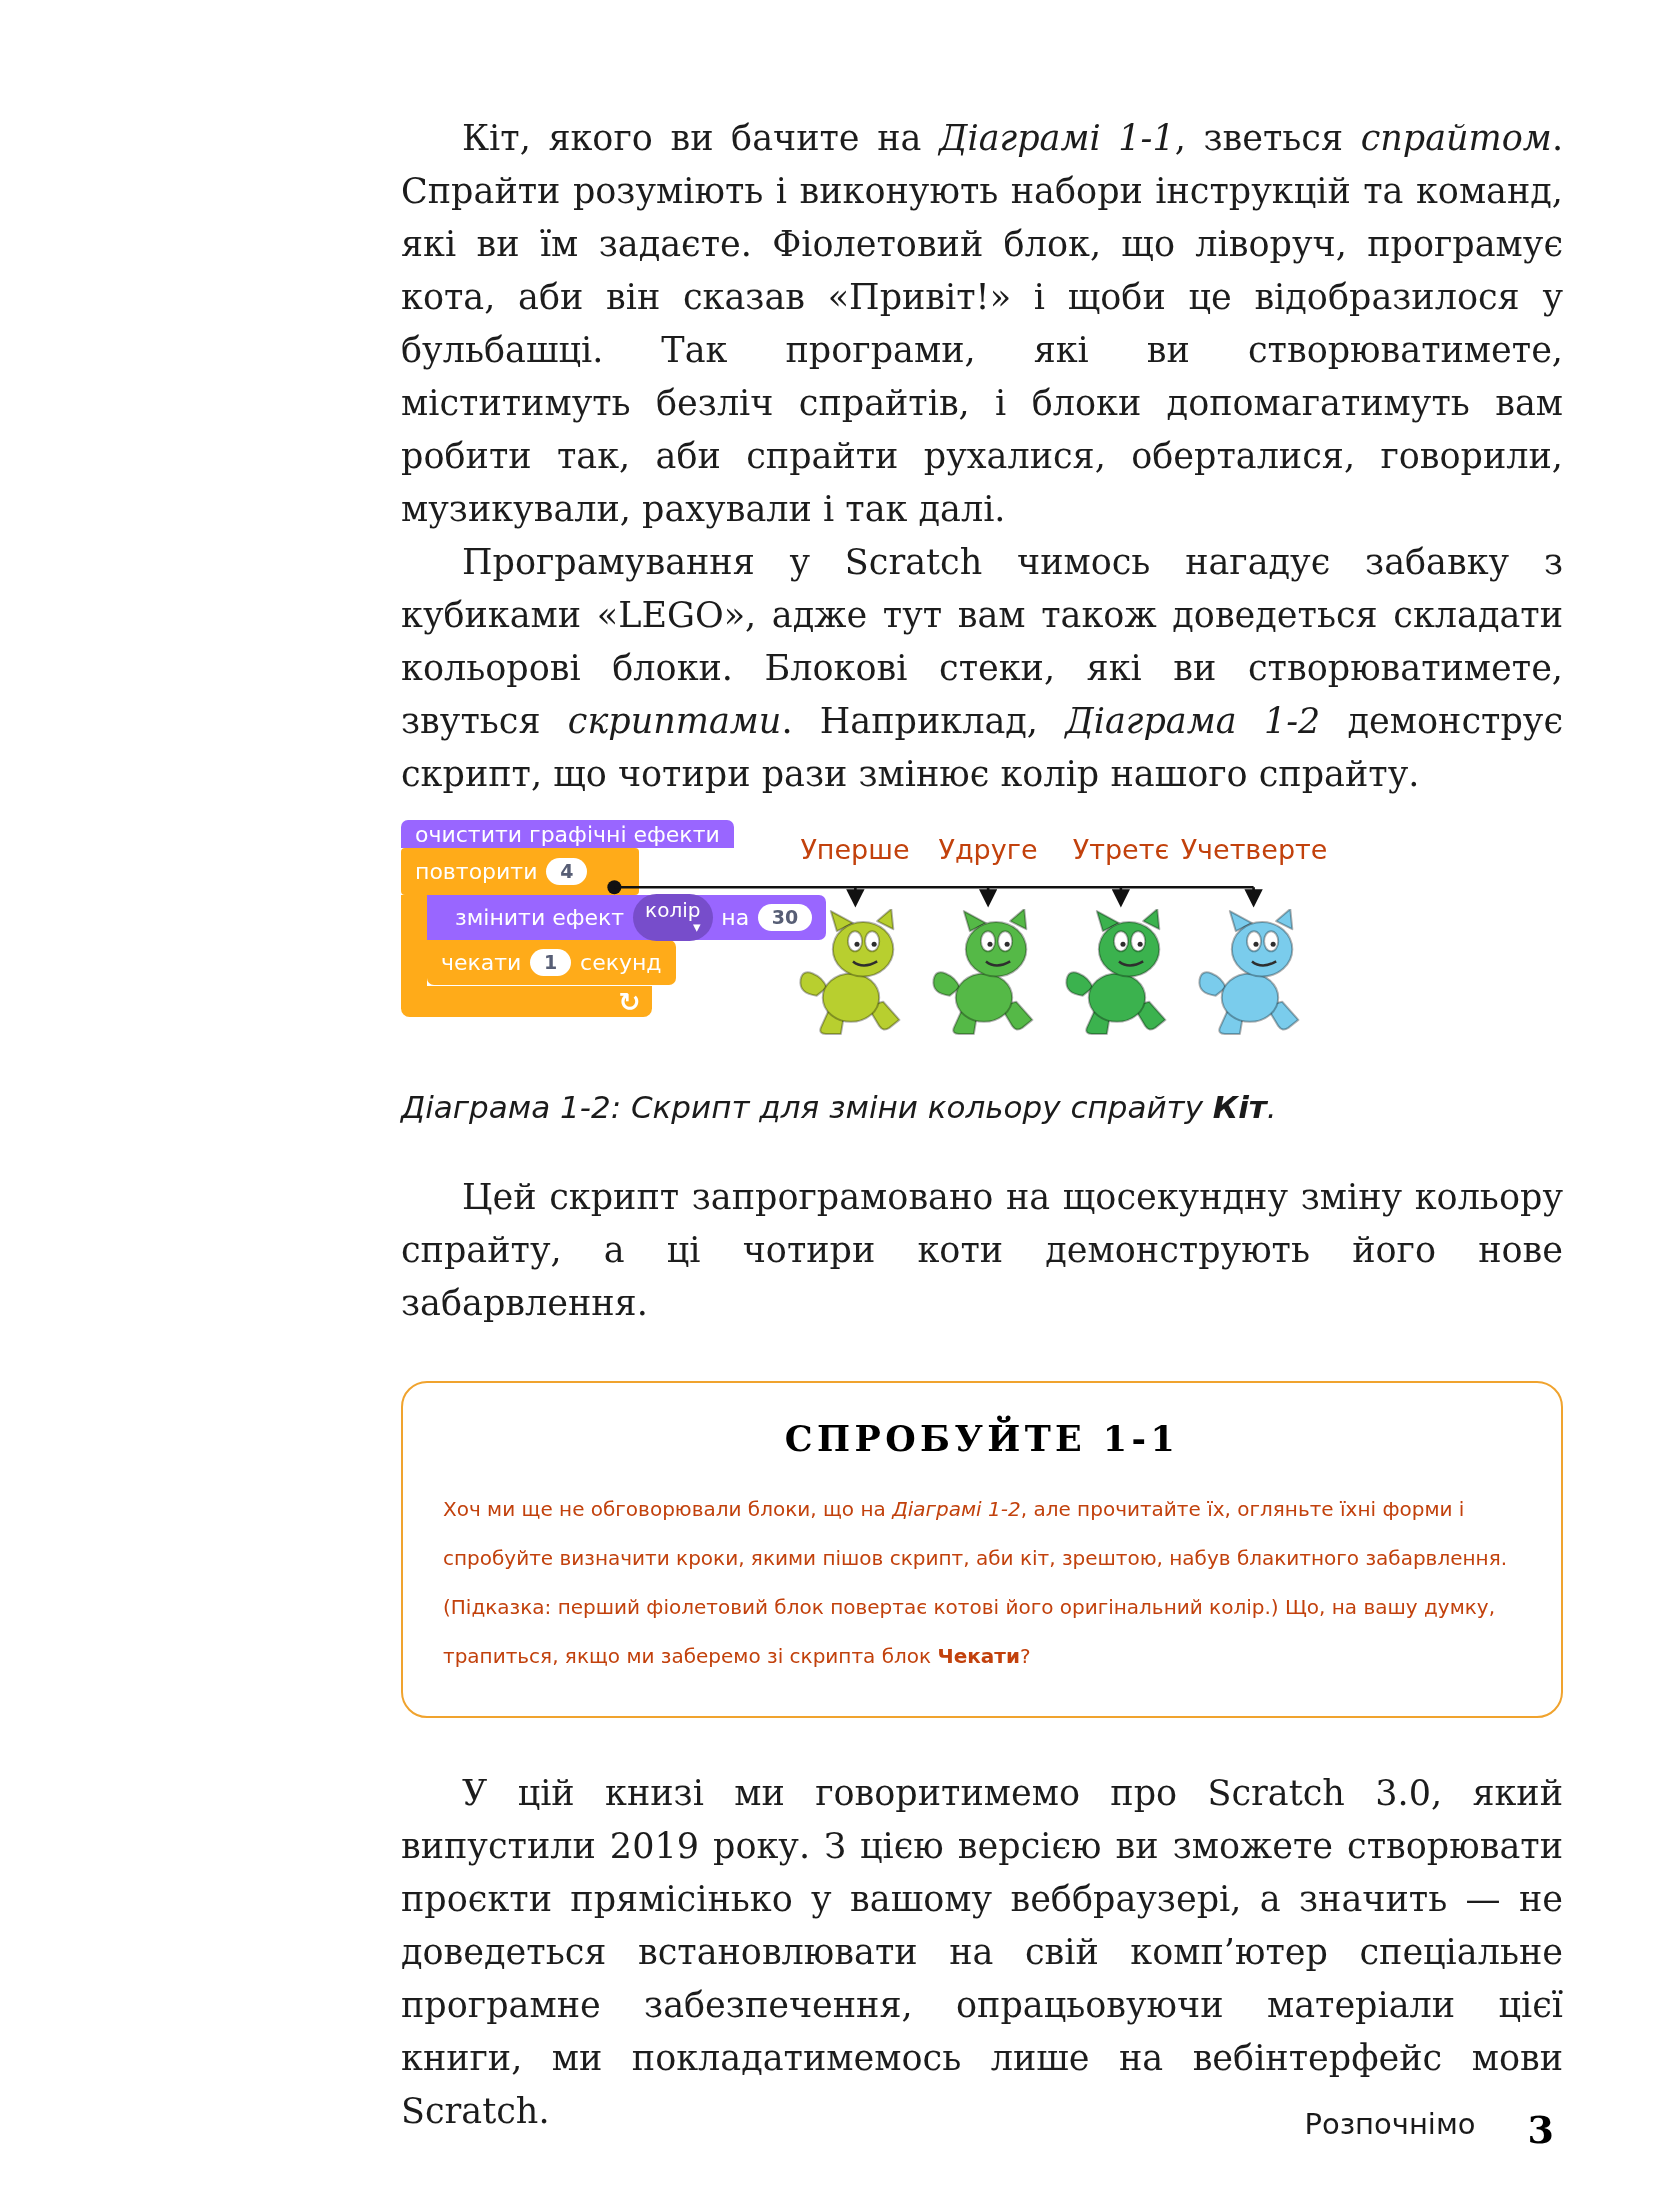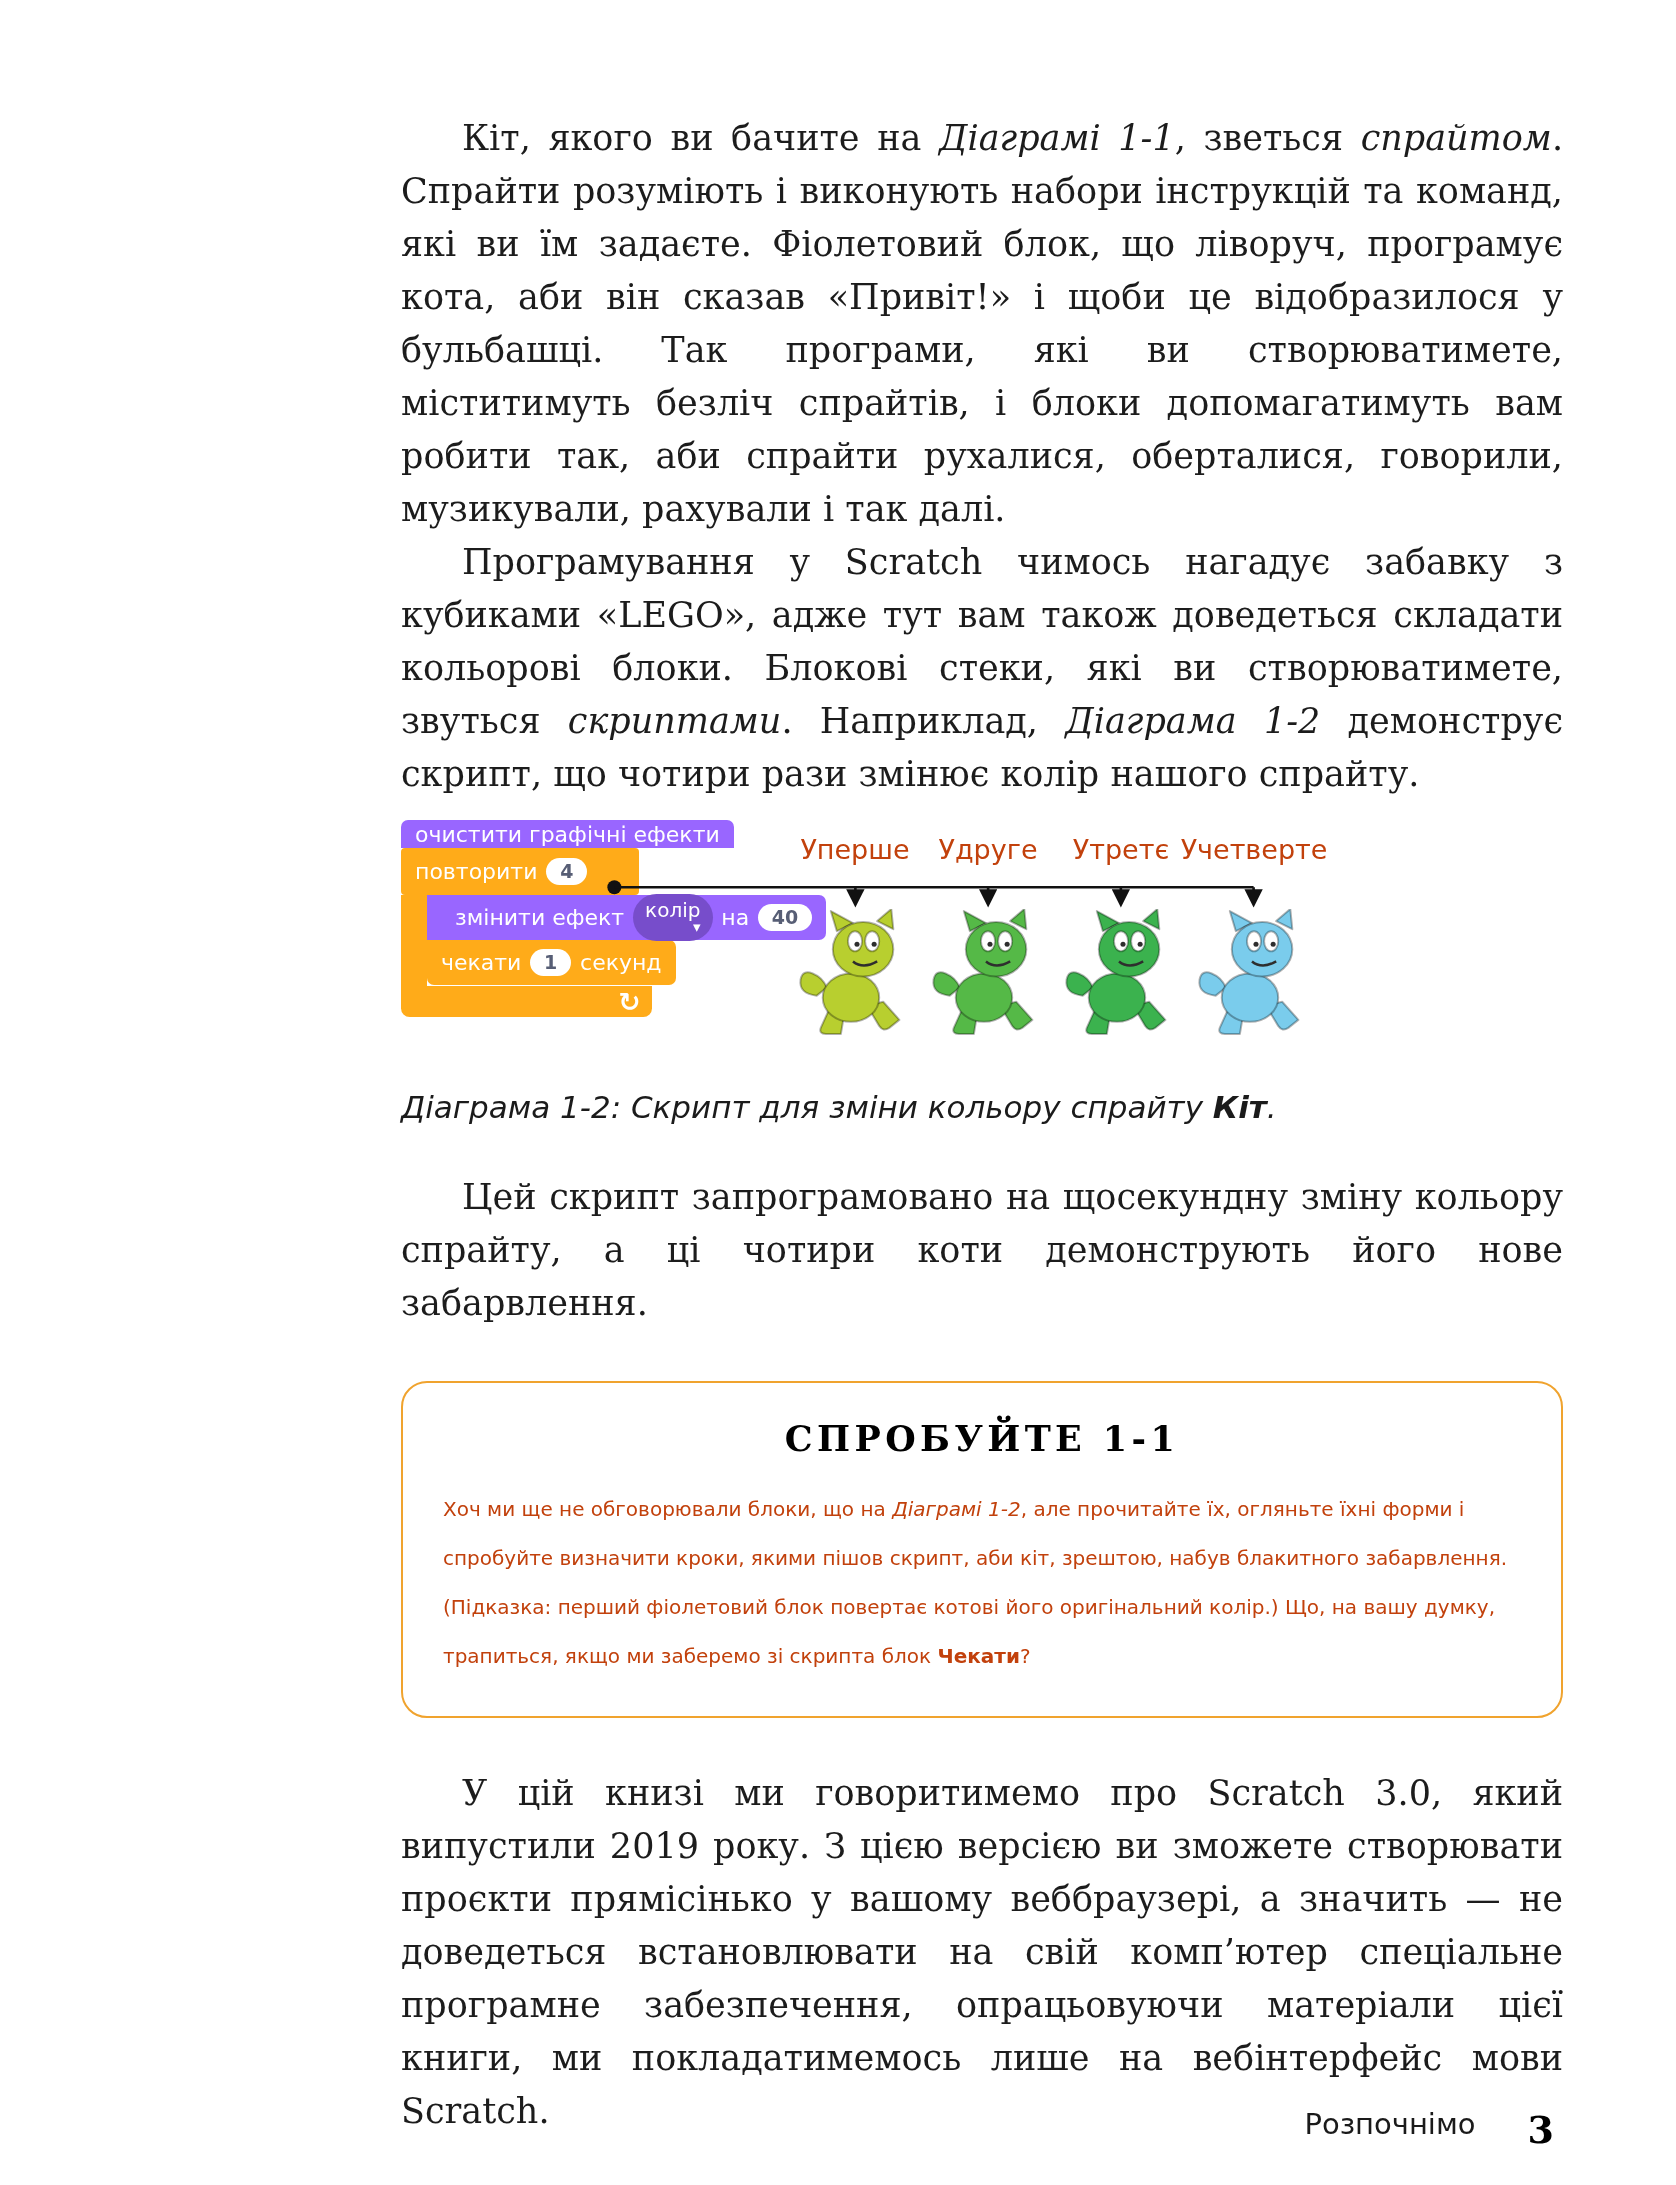--- a/index.html
+++ b/index.html
@@ -101,21 +101,21 @@
           </div>
           <div class="c-arm"></div>
           <div class="inner">
             <div class="block b-purple blk-change">
               <span>змінити ефект</span>
               <span class="dropdown">
                 <span>колір</span>
                 <span class="dd-arrow">▾</span>
               </span>
               <span>на</span>
-              <span class="oval">40</span>
+              <span class="oval">30</span>
             </div>
             <div class="block b-orange blk-wait">
               <span>чекати</span>
               <span class="oval">1</span>
               <span>секунд</span>
             </div>
           </div>
           <div class="block b-orange c-bottom">
             <span class="loop-glyph">↻</span>
           </div>

